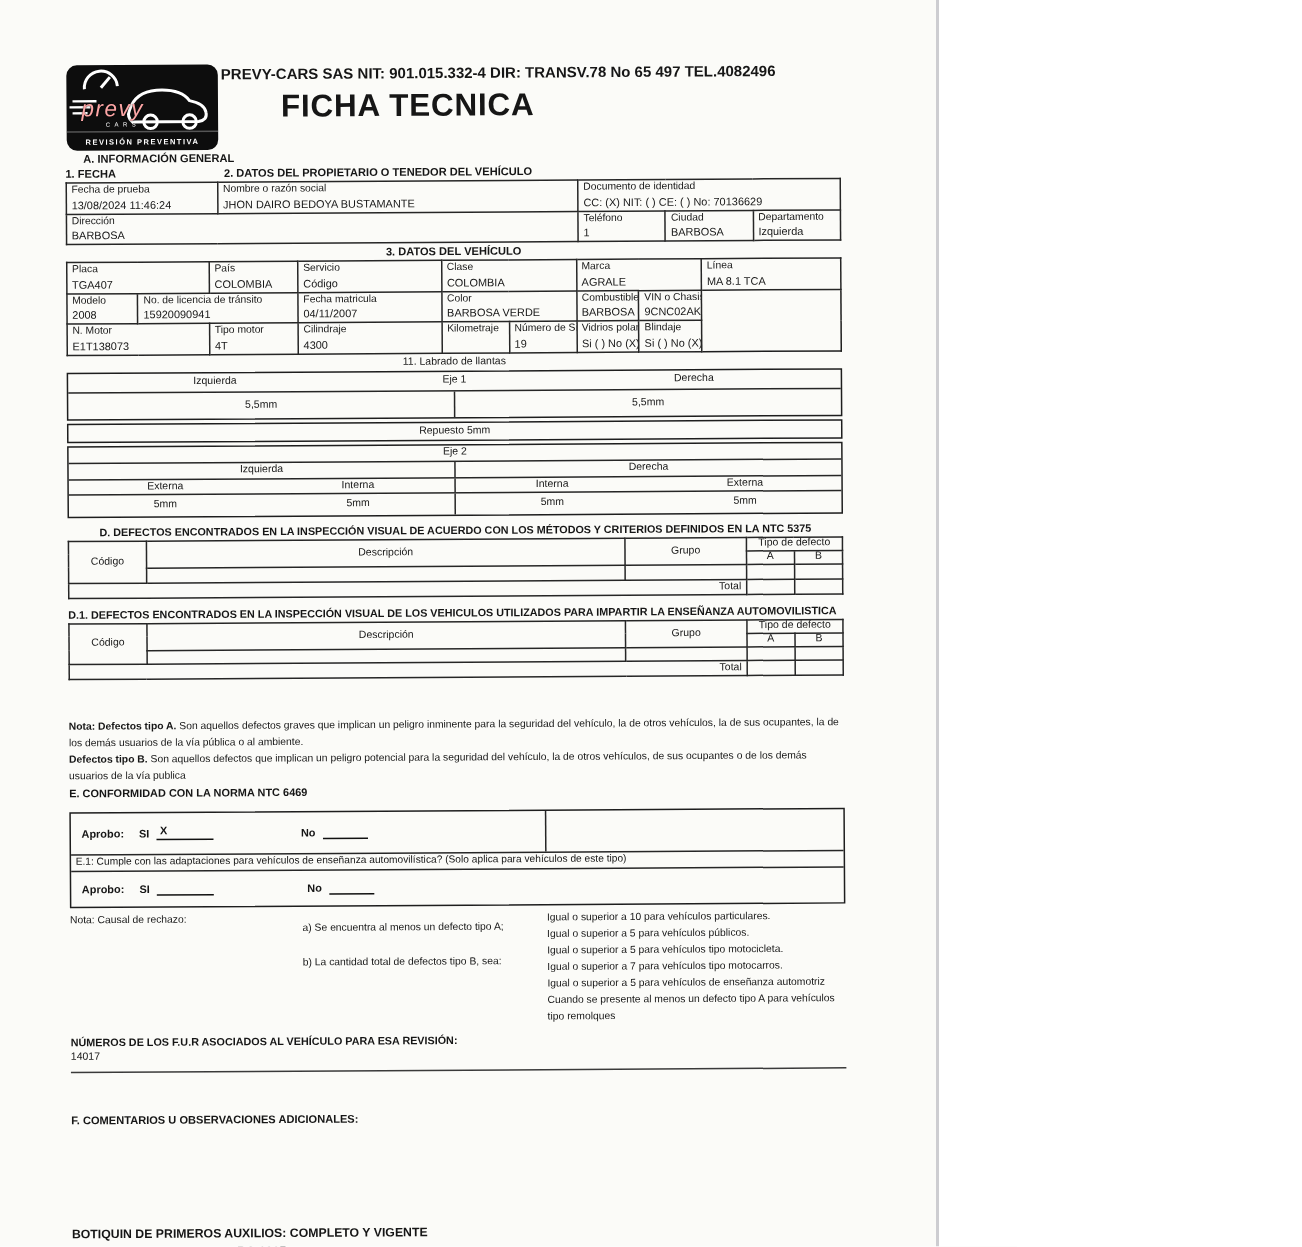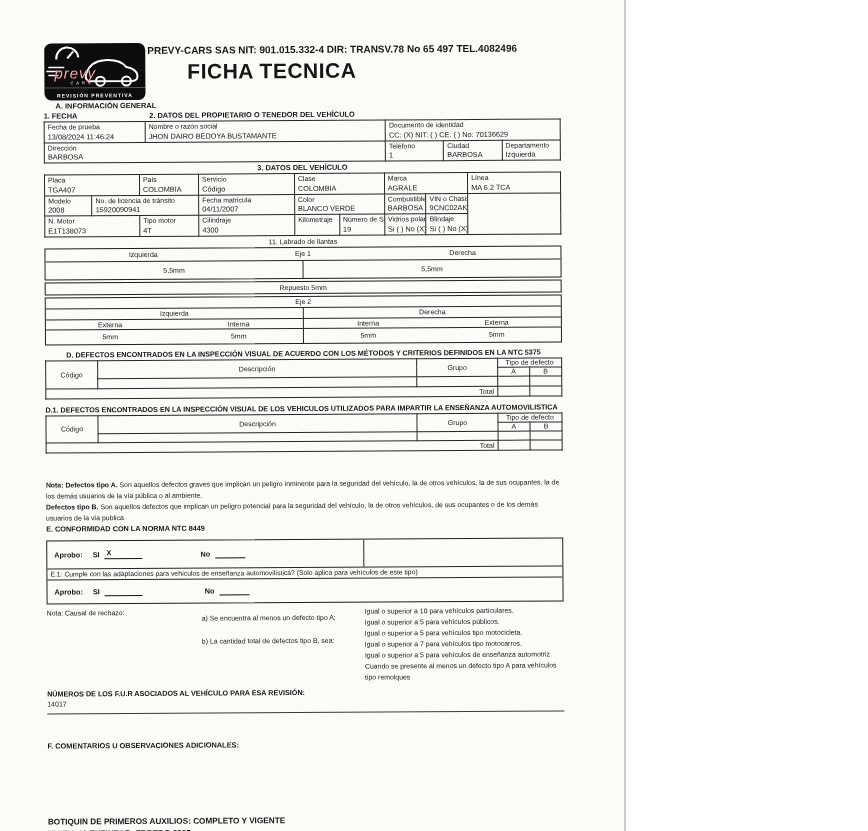--- a/index.html
+++ b/index.html
@@ -164,39 +164,39 @@
         <td colspan="2" style="width:17.4%;">
           <div class="lbl">Clase</div>
           <div class="val">COLOMBIA</div>
         </td>
         <td colspan="2" style="width:16.2%;">
           <div class="lbl">Marca</div>
           <div class="val">AGRALE</div>
         </td>
         <td>
           <div class="lbl">Línea</div>
-          <div class="val">MA 6.2 TCA</div>
+          <div class="val">MA 8.1 TCA</div>
         </td>
       </tr>
       <tr>
         <td style="width:7.7%;">
           <div class="lbl">Modelo</div>
           <div class="val">2008</div>
         </td>
         <td colspan="2">
           <div class="lbl">No. de licencia de tránsito</div>
           <div class="val">15920090941</div>
         </td>
         <td>
           <div class="lbl">Fecha matricula</div>
           <div class="val">04/11/2007</div>
         </td>
         <td colspan="2">
           <div class="lbl">Color</div>
-          <div class="val">BLANCO VERDE</div>
+          <div class="val">BARBOSA VERDE</div>
         </td>
         <td>
           <div class="lbl">Combustible</div>
           <div class="val">BARBOSA</div>
         </td>
         <td>
           <div class="lbl">VIN o Chasis</div>
           <div class="val">9CNC02AK38B003318</div>
         </td>
       </tr>
@@ -318,21 +318,21 @@
         <td colspan="3" class="right">Total</td>
         <td></td>
         <td></td>
       </tr>
     </tbody>
       </table>
 
     <div class="note">
       <b>Nota: Defectos tipo A.</b><span> Son aquellos defectos graves que implican un peligro inminente para la seguridad del vehículo, la de otros vehículos, la de sus ocupantes, la de los demás usuarios de la vía pública o al ambiente.</span><br>
       <b>Defectos tipo B.</b><span> Son aquellos defectos que implican un peligro potencial para la seguridad del vehículo, la de otros vehículos, de sus ocupantes o de los demás usuarios de la vía publica</span><br>
-      <b style="font-size:7.3px;">E. CONFORMIDAD CON LA NORMA NTC 8449</b>
+      <b style="font-size:7.3px;">E. CONFORMIDAD CON LA NORMA NTC 6469</b>
     </div>
 
     <div class="ebox">
       <div class="erow1">
         <div class="left">
           <span class="blab">Aprobo:</span>
           <span class="blab" style="margin-left:10px;">SI</span>
           <span class="ul" style="min-width:34px;">X</span>
           <span class="blab" style="margin-left:58px;">No</span>
           <span class="ul" style="min-width:26px;"></span>

